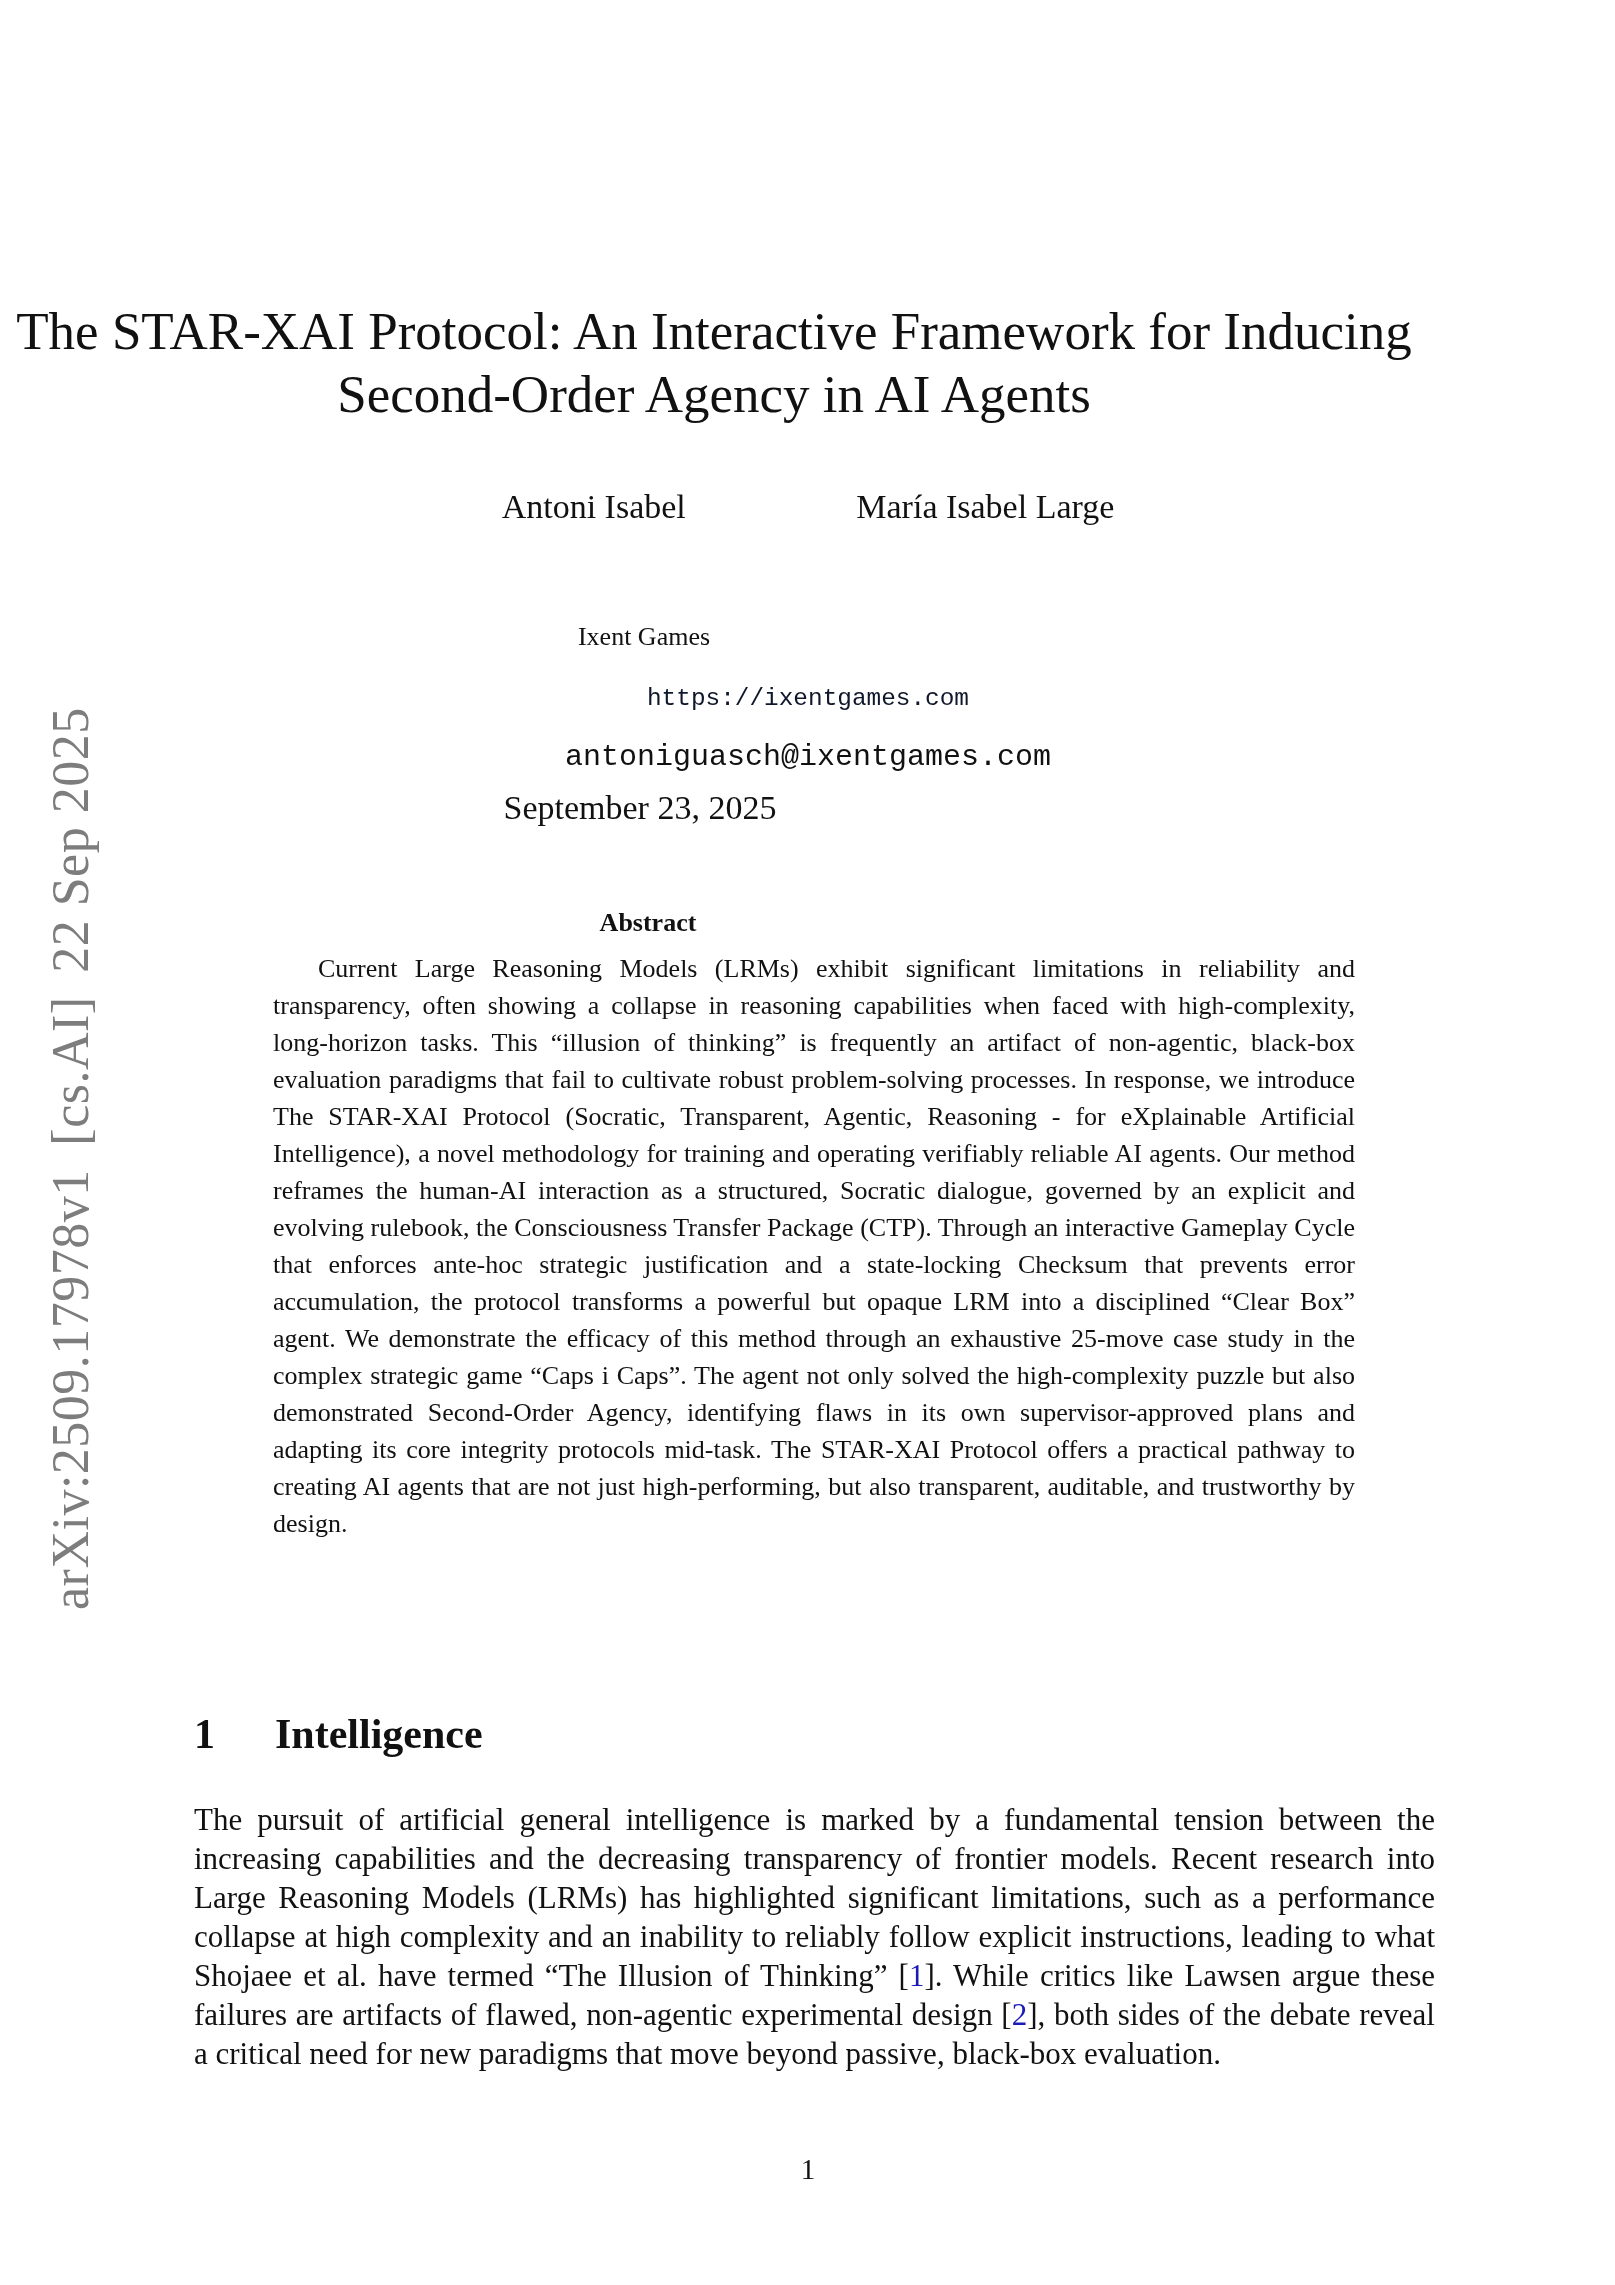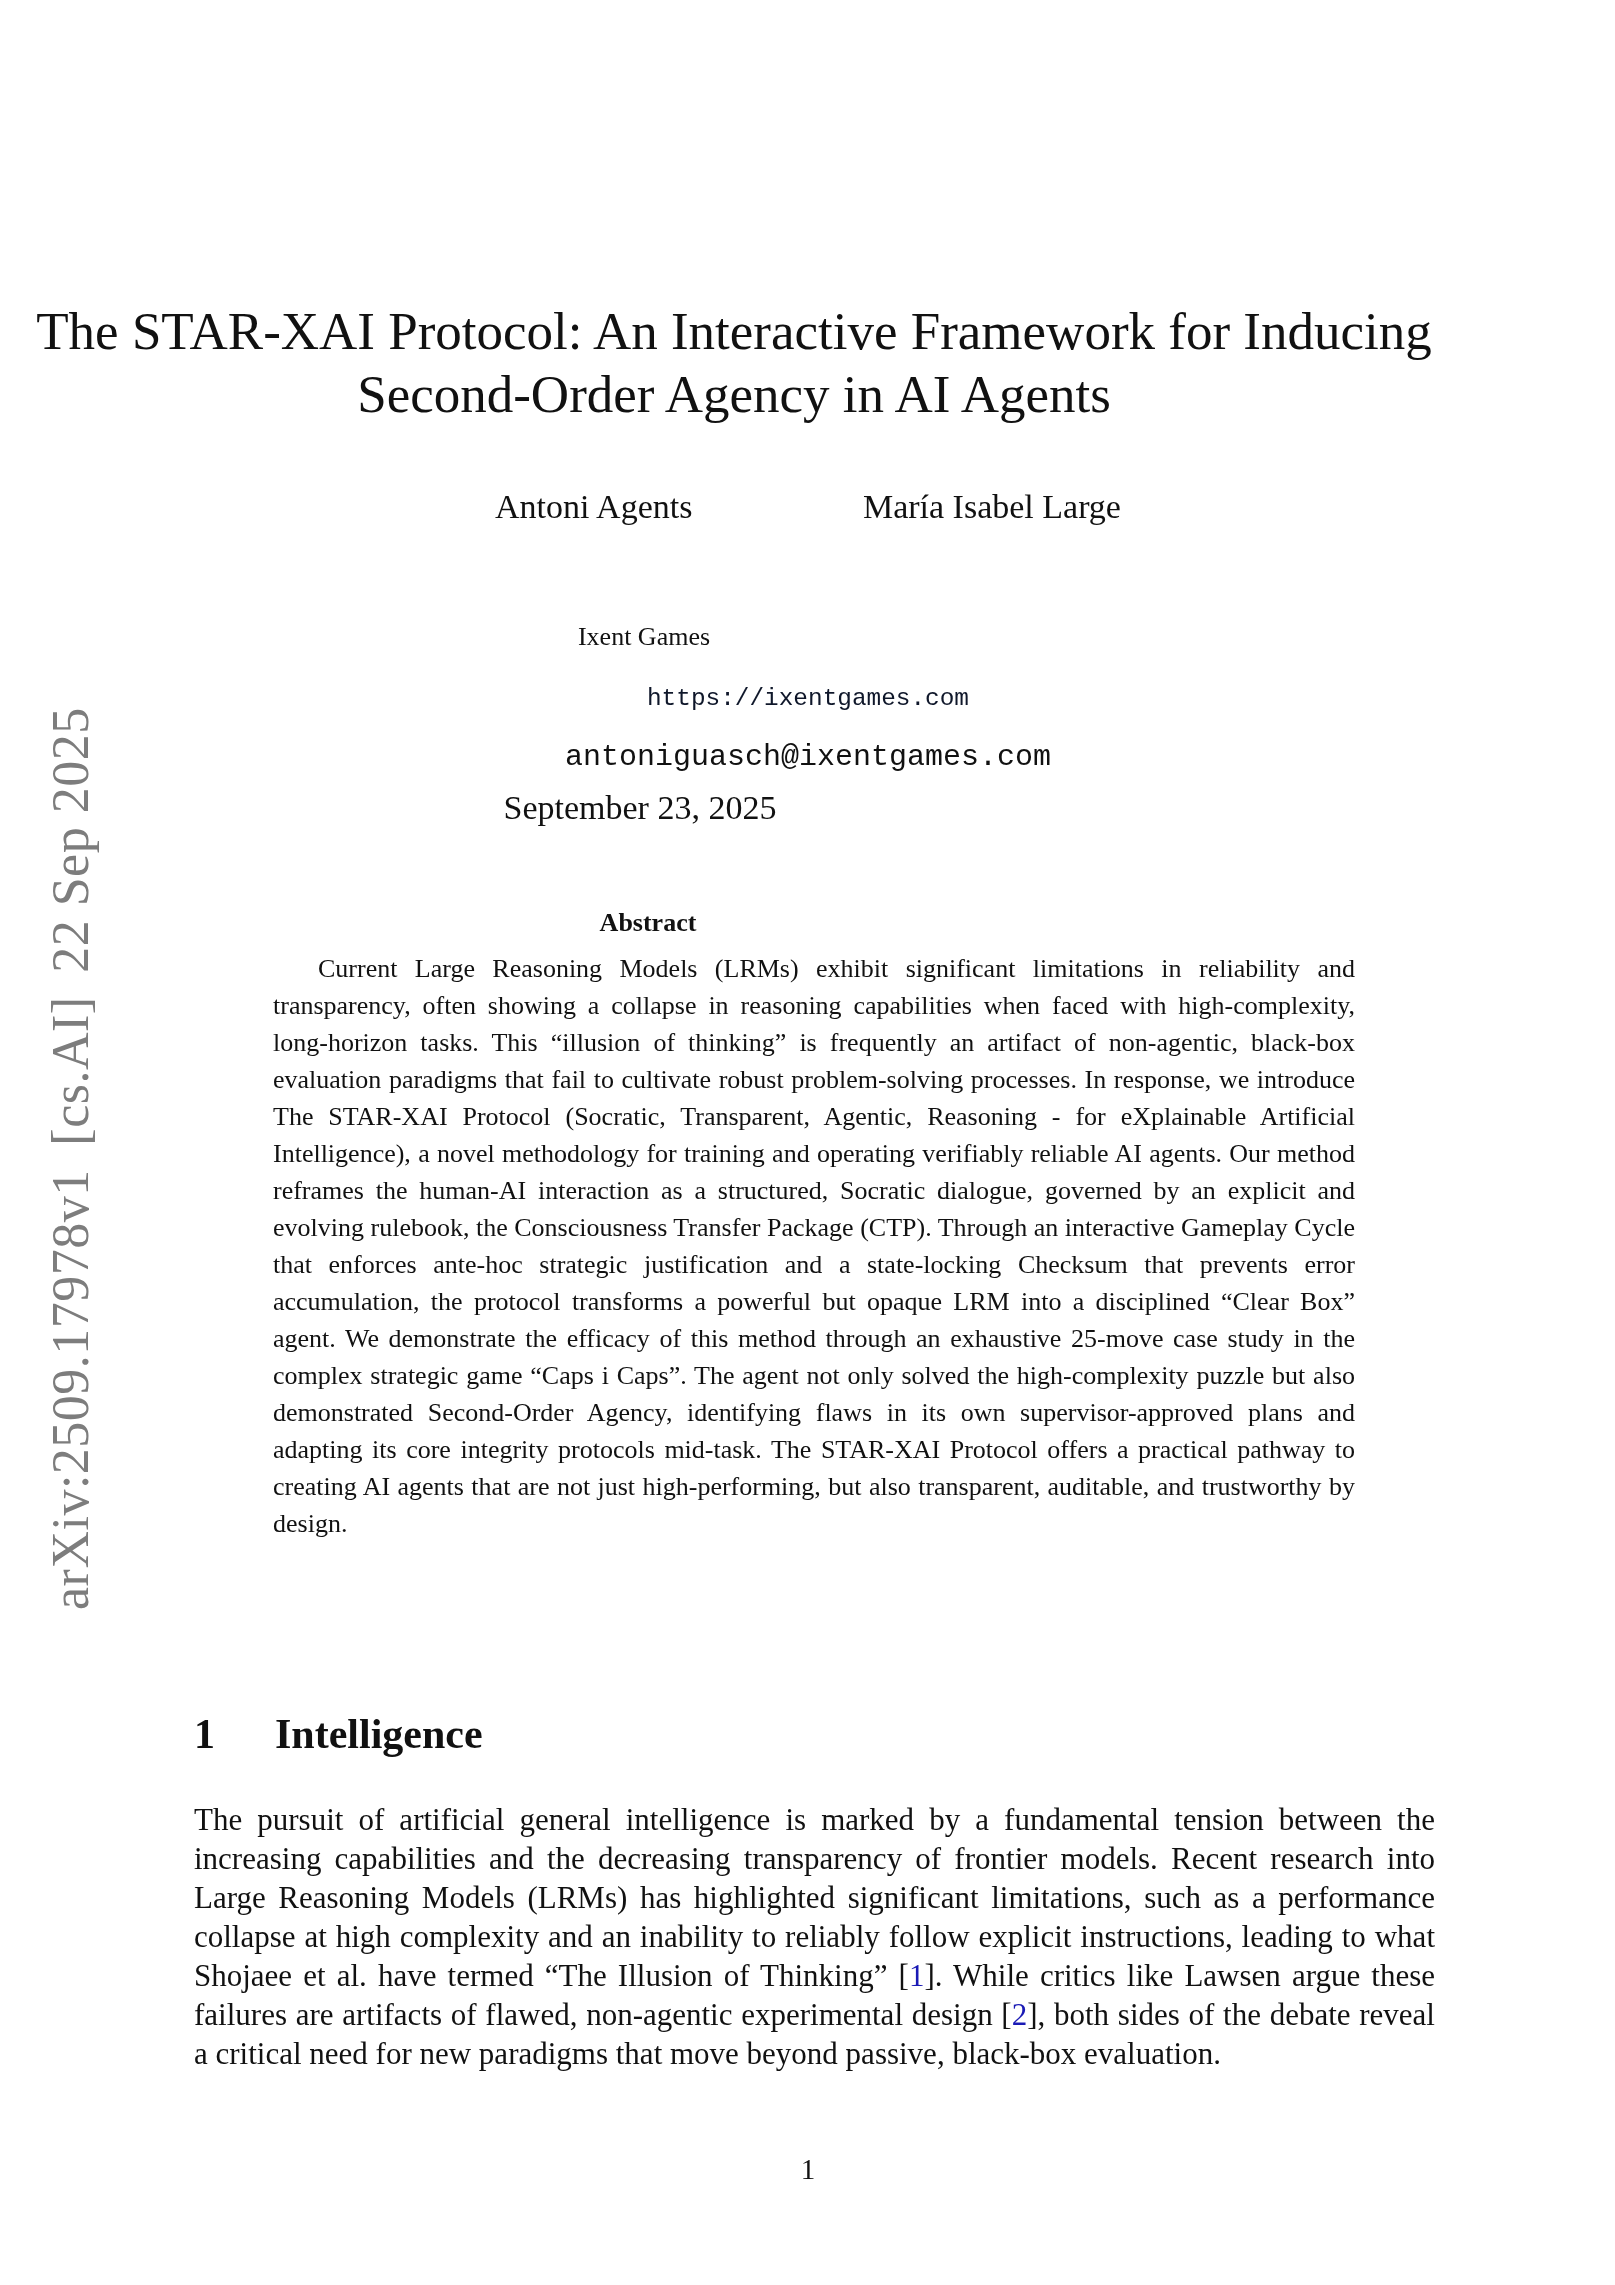--- a/index.html
+++ b/index.html
@@ -7,21 +7,21 @@
          font-family: "Liberation Serif", "DejaVu Serif", serif; color: #111; }
   .abs { position: absolute; }
 
   
   #arxiv-stamp { left: 38px; top: 1610px; width: 941px; height: 65px;
     transform: rotate(-90deg); transform-origin: 0 0;
     font-size: 52px; color: #7d7d7d; white-space: nowrap; letter-spacing: 0.5px;
     display: flex; gap: 23.5px; align-items: center; }
 
   #title { left: 0; width: 1428px; top: 300px; text-align: center;
-    font-size: 53px; line-height: 63px; margin-left: 20px; }
+    font-size: 53px; line-height: 63px; }
   #authors { left: 0; width: 1616px; top: 488px; text-align: center; font-size: 34px; }
   #authors span { display: inline-block; margin: 0 81px; }
 
   #affil { left: 0; width: 1288px; top: 622px; text-align: center; font-size: 26px; }
   #url { left: 0; width: 1616px; top: 669px; text-align: center; font-size: 24.4px;
     font-family: "Liberation Mono", "DejaVu Sans Mono", monospace; color: #0f172a; text-decoration: none; display:block;margin-top:16px; }
   #email { left: 0; width: 1616px; top: 740px; text-align: center; font-size: 30px;
     font-family: "Liberation Mono", "DejaVu Sans Mono", monospace; }
   #date { left: 0; width: 1280px; top: 789px; text-align: center; font-size: 34px; }
 
@@ -44,21 +44,21 @@
 
 <div id="arxiv-stamp" class="abs">
   <span>arXiv:2509.17978v1</span>
   <span>[cs.AI]</span>
   <span>22 Sep 2025</span>
 </div>
 
 <div id="title" class="abs">The STAR-XAI Protocol: An Interactive Framework for Inducing Second-Order Agency in AI Agents</div>
 
 <div id="authors" class="abs">
-  <span>Antoni Agents</span>
+  <span>Antoni Isabel</span>
   <span>María Isabel Large</span>
 </div>
 
 <div id="affil" class="abs">Ixent Games</div>
 <a id="url" class="abs">https://ixentgames.com</a>
 <div id="email" class="abs">antoniguasch@ixentgames.com</div>
 
 <div id="date" class="abs">September 23, 2025</div>
 
 <div id="abstract-heading" class="abs">Abstract</div>

